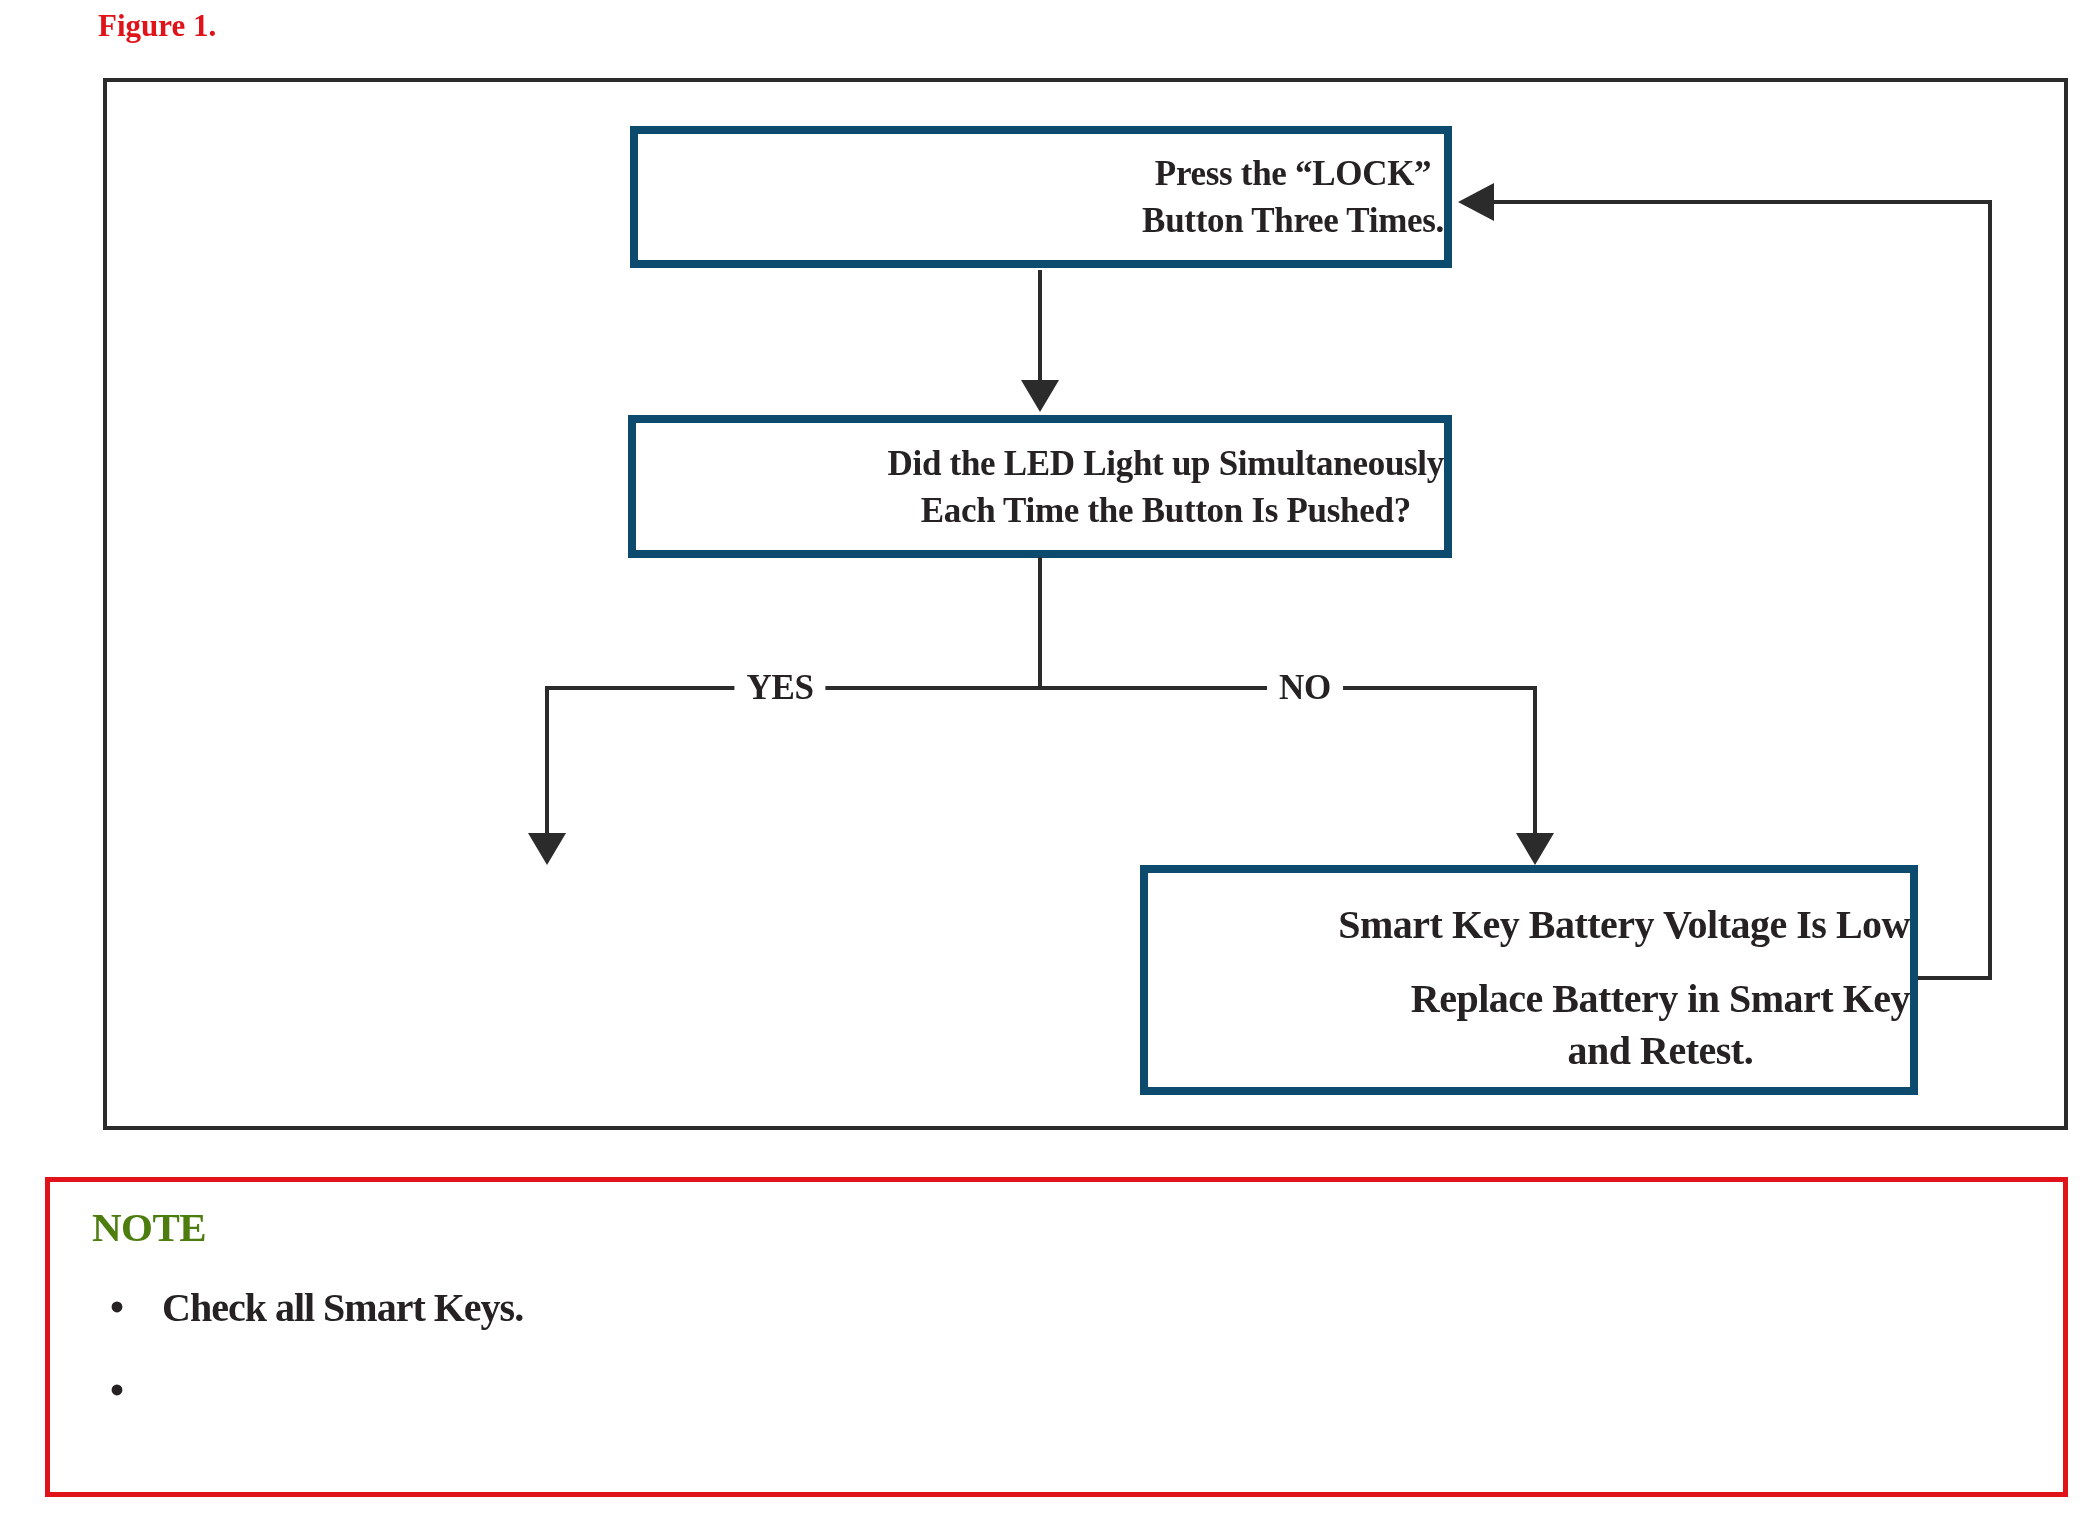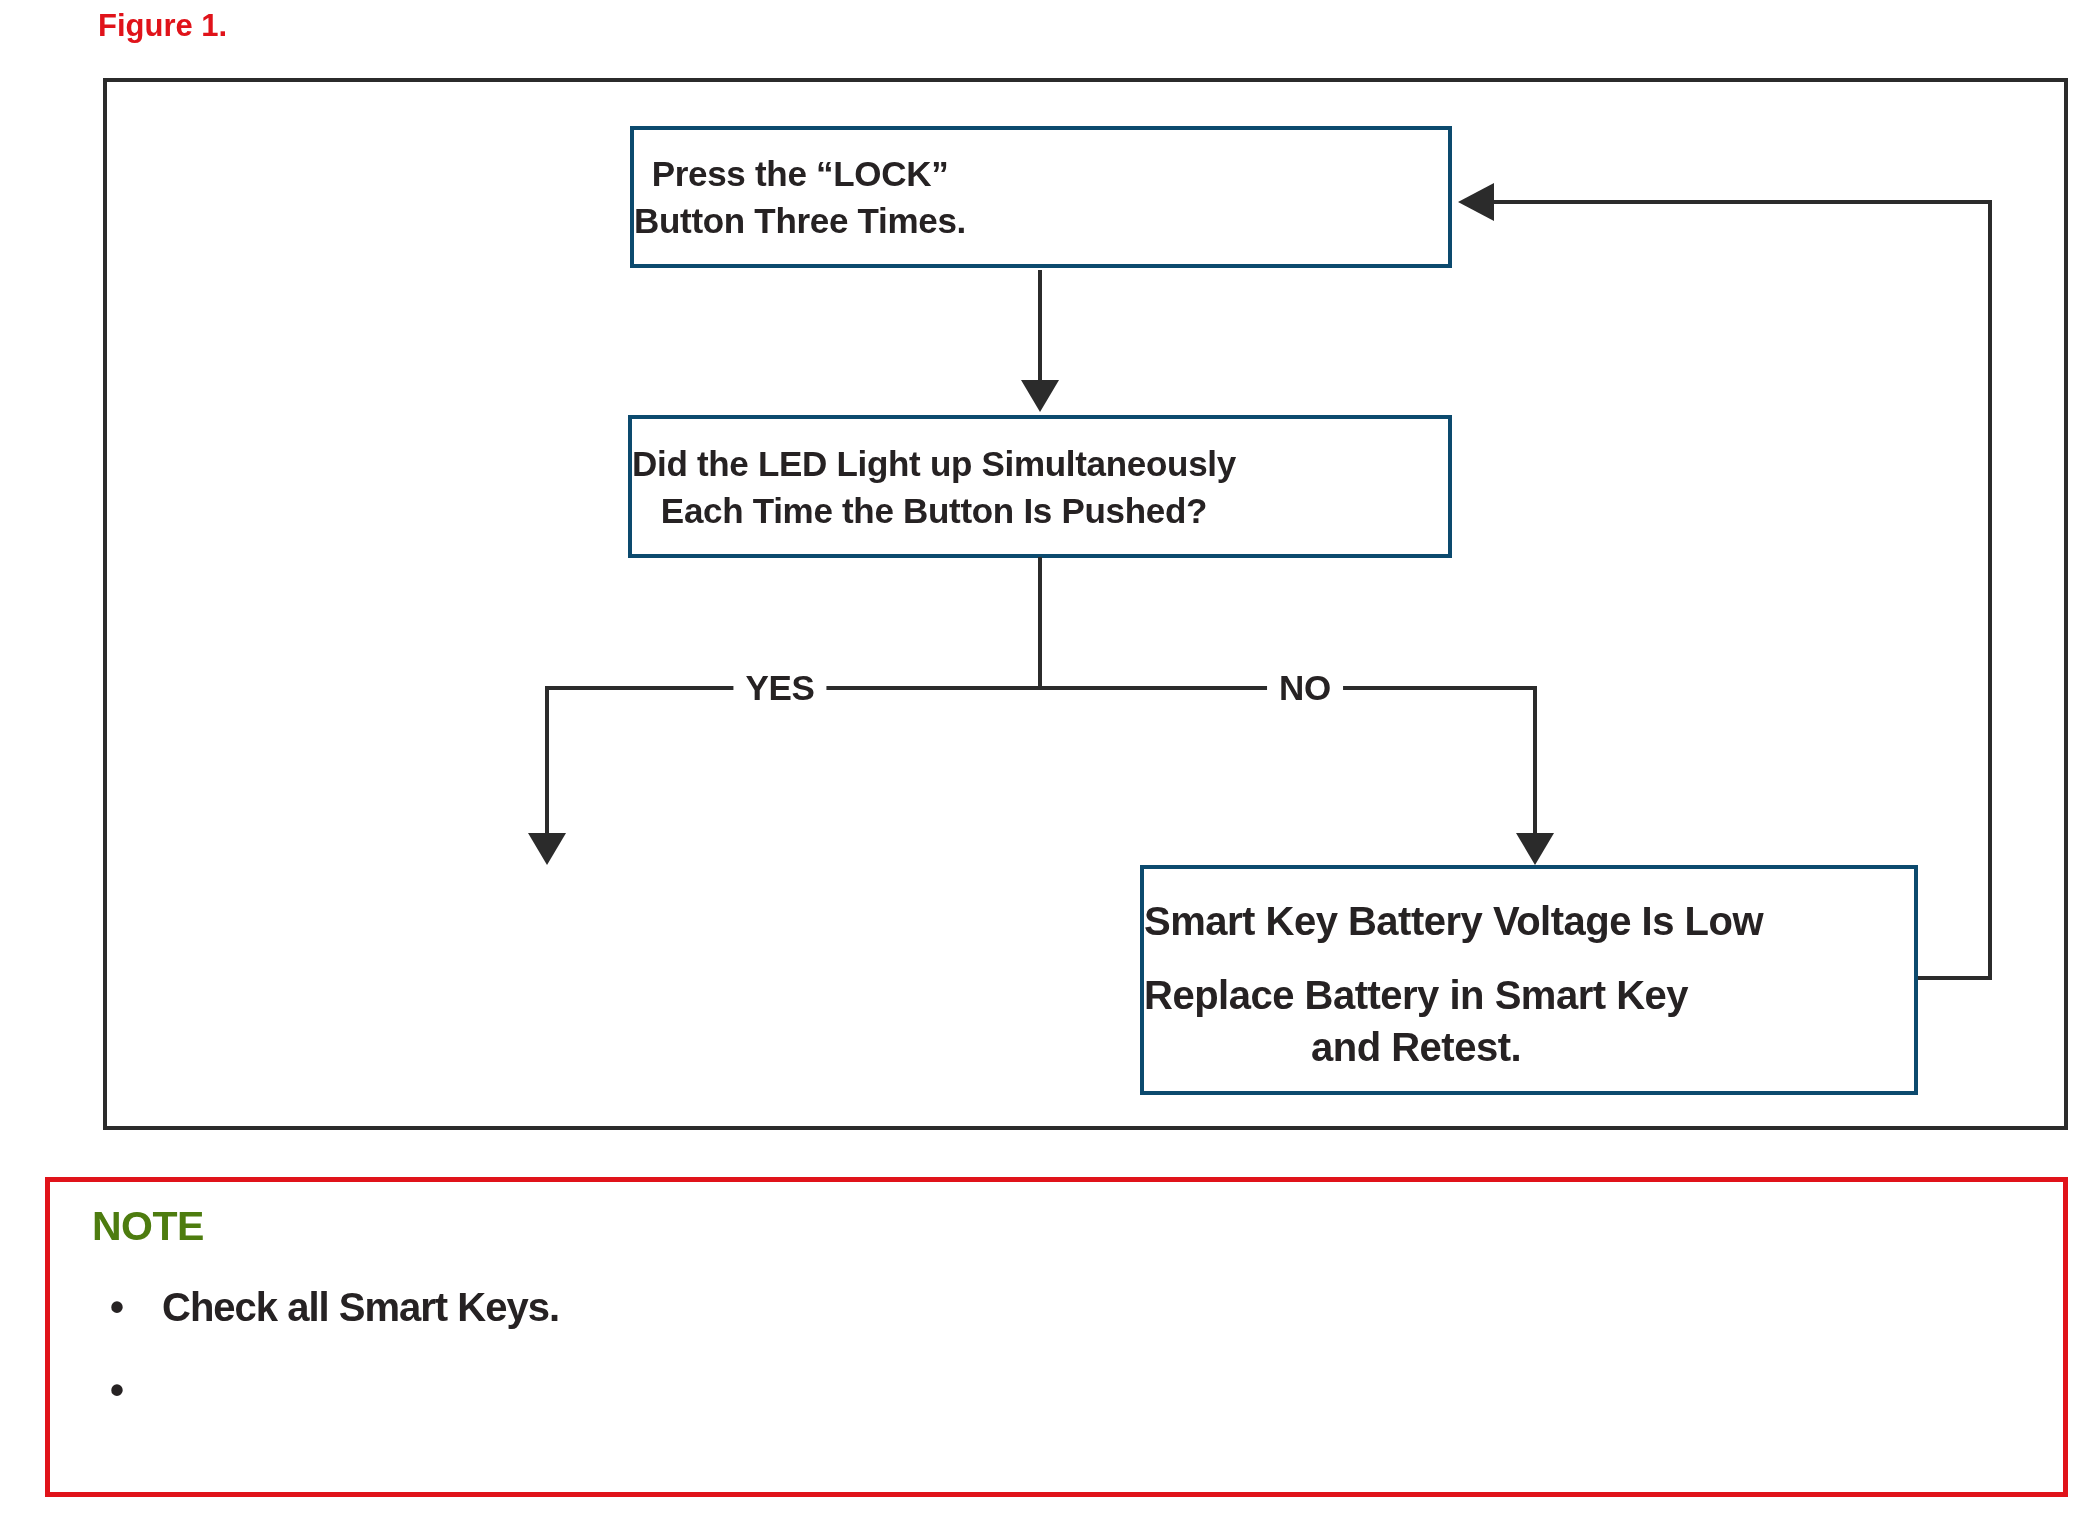--- a/index.html
+++ b/index.html
@@ -1,21 +1,21 @@
 <!DOCTYPE html>
 <html><head>
 <meta charset="utf-8">
 <style>
   html, body { margin: 0; padding: 0; background: #ffffff; }
   #page {
     position: relative;
     width: 2095px;
     height: 1524px;
     background: #ffffff;
-    font-family: Liberation Sans, sans-serif;
+    font-family: Liberation Serif, serif;
     font-weight: bold;
     color: #262223;
     overflow: hidden;
   }
   .abs { position: absolute; }
 
   #figure-label {
     left: 98px; top: 8px;
     font-size: 31px;
     color: #e0131a;
@@ -25,25 +25,25 @@
   #flowchart-frame {
     left: 103px; top: 78px;
     width: 1957px; height: 1044px;
     border: 4px solid #2b2b2b;
     background: #ffffff;
   }
 
   
   .fc-box {
     position: absolute;
-    border: 4px solid #0c4a6e;
+    border: 8px solid #0c4a6e;
     background: #ffffff;
     display: flex;
     flex-direction: column;
-    align-items: flex-start;
+    align-items: flex-end;
     justify-content: center;
     text-align: center;
     box-sizing: border-box;
   }
   .fc-text {
     white-space: pre-line;
     text-align: center;
   }
   .fs-top { font-size: 35px; line-height: 47px; letter-spacing: -0.3px; }
   .fs-bottom { font-size: 40px; line-height: 52px; letter-spacing: -0.5px; }

